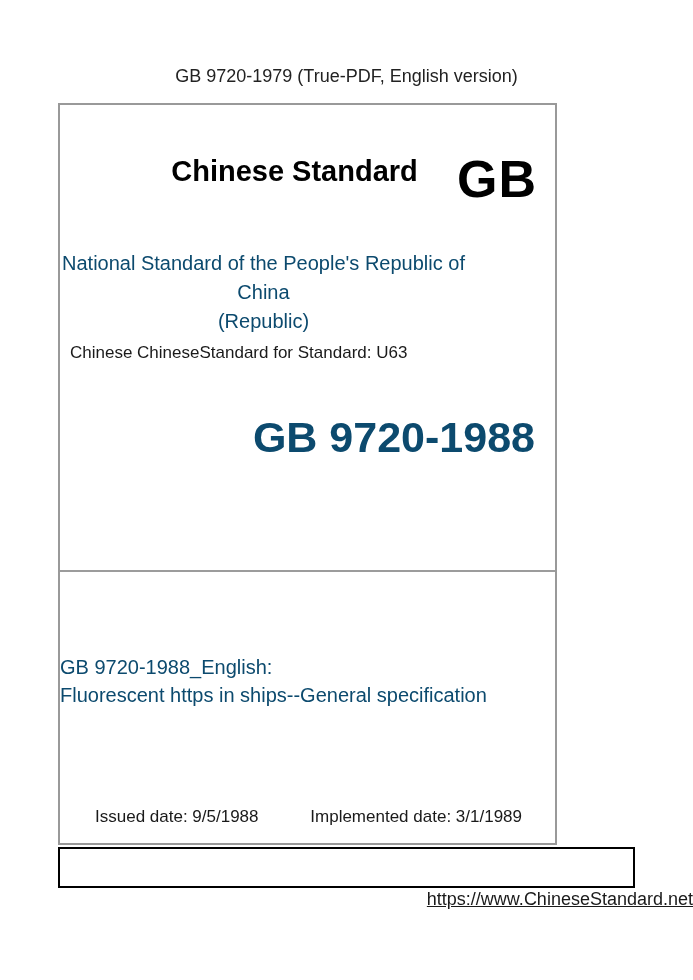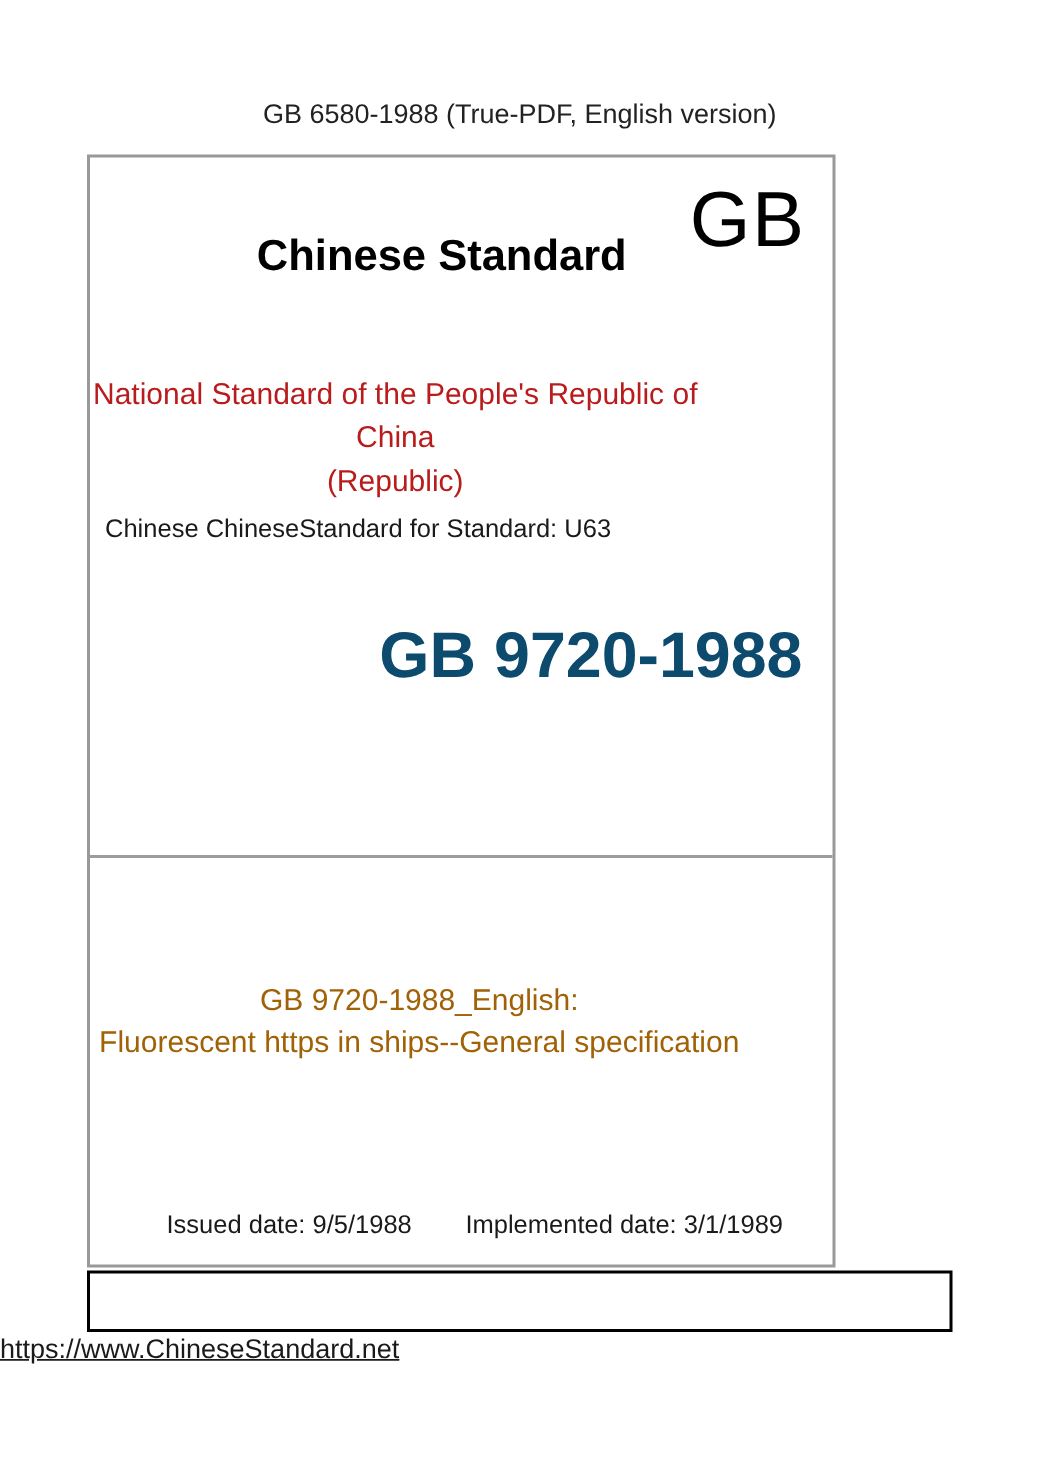--- a/index.html
+++ b/index.html
@@ -42,37 +42,37 @@
     left: 0;
     right: 0;
     text-align: center;
     padding-right: 26px;
     font-size: 29px;
     font-weight: bold;
     color: #000000;
   }
   .gb-logo {
     position: absolute;
-    top: 12px;
+    top: 44px;
     right: 18px;
     font-size: 52px;
-    font-weight: normal;
+    font-weight: bold;
     letter-spacing: 1px;
     color: #000000;
   }
   .national-block {
     position: absolute;
     top: 144px;
     left: 0;
     right: 0;
     text-align: center;
     padding-right: 88px;
     font-size: 20px;
     line-height: 29px;
-    color: #b91c1c;
+    color: #0c4a6e;
   }
   .classification {
     position: absolute;
     top: 238px;
     left: 10px;
     font-size: 17px;
     color: #1a1a1a;
   }
   .std-number {
     position: absolute;
@@ -88,68 +88,67 @@
     left: 0;
     width: 100%;
     height: 0;
     border-top: 2px solid #9c9c9c;
   }
   .english-title {
     position: absolute;
     top: 548px;
     left: 0;
     right: 0;
-    text-align: center;
+    text-align: left;
     padding-right: 56px;
     font-size: 20px;
     line-height: 28px;
-    color: #a16207;
+    color: #0c4a6e;
   }
   .dates-row {
     position: absolute;
     top: 702px;
     left: 0;
     right: 0;
     display: flex;
     justify-content: space-between;
-    padding-left: 51px;
+    padding-left: 35px;
     padding-right: 33px;
     font-size: 17px;
     color: #1a1a1a;
   }
   .empty-box {
     position: absolute;
     left: 58px;
     top: 847px;
     width: 577px;
     height: 41px;
     border: 2px solid #000000;
     background: #ffffff;
   }
   .footer-url {
     position: absolute;
     top: 889px;
     left: 0;
     width: 100%;
-    text-align: left;
+    text-align: right;
     font-size: 18px;
-    text-decoration: underline;
   }
   .footer-url a {
     color: #1a1a1a;
     text-decoration: underline;
     cursor: pointer;
   }
 </style>
 </head>
 <body>
 
 <div class="page">
 
-  <div class="doc-header">GB 6580-1988 (True-PDF, English version)</div>
+  <div class="doc-header">GB 9720-1979 (True-PDF, English version)</div>
 
   <div class="main-box">
 
     <div class="cover-title">Chinese Standard</div>
 
     <div class="gb-logo">GB</div>
 
     <div class="national-block">
       <div>National Standard of the People's Republic of China</div>
       <div>(Republic)</div>

